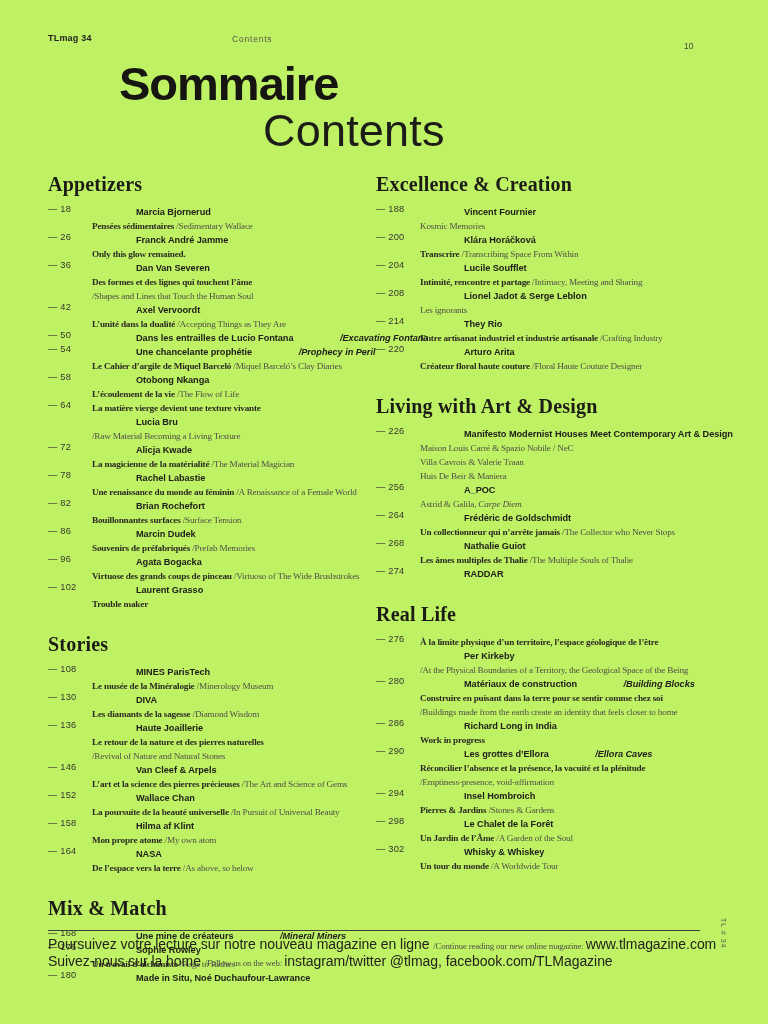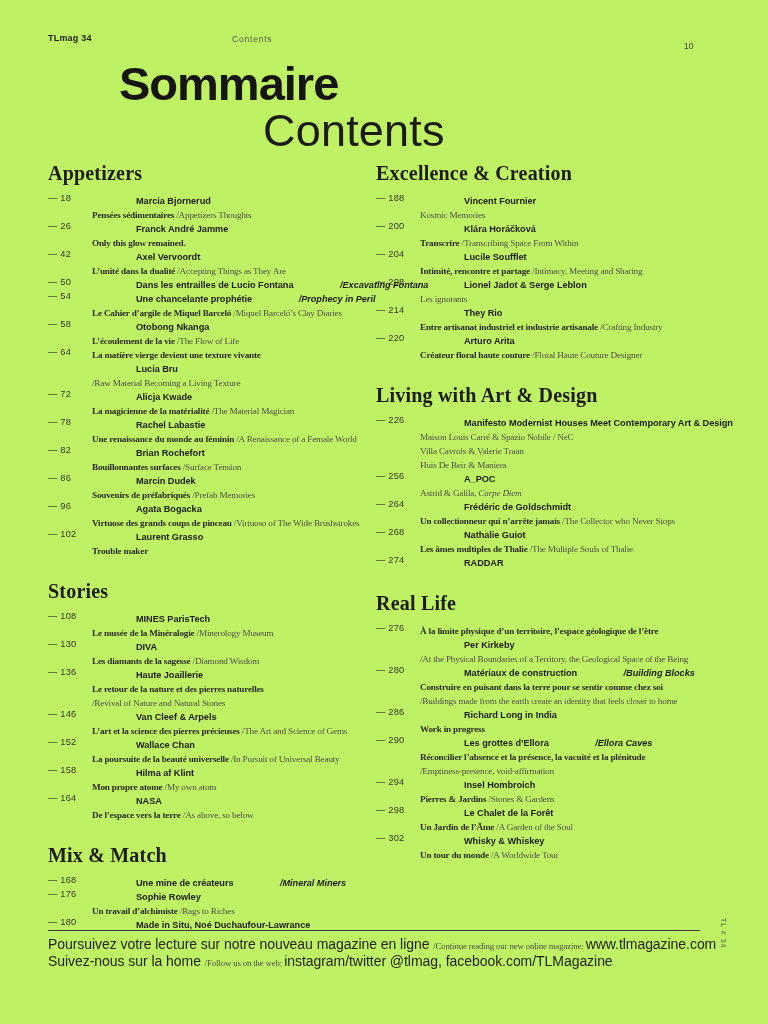--- a/index.html
+++ b/index.html
@@ -14,21 +14,21 @@
     background:#bef264;
   }
   
   .hdr-brand{position:absolute;left:48px;top:33px;font-size:9px;font-weight:700;letter-spacing:.2px;color:#23221d;}
   .hdr-center{position:absolute;left:232px;top:34px;font-size:8.5px;color:#57564f;letter-spacing:.8px;}
   .hdr-page{position:absolute;left:684px;top:41px;font-size:8.5px;color:#45443e;}
   
   .title-fr{position:absolute;left:119px;top:60px;margin:0;font-size:47px;line-height:47px;font-weight:700;letter-spacing:-1px;color:#161511;}
   .title-en{position:absolute;left:263px;top:108px;margin:0;font-size:45px;line-height:45px;font-weight:400;letter-spacing:.2px;color:#1c1b17;}
   
-  .col{position:absolute;top:163px;}
+  .col{position:absolute;top:174px;}
   .col-left{left:48px;width:324px;}
   .col-right{left:376px;width:326px;}
   .sec-heading{
     font-family:"Liberation Serif",serif;
     font-size:20px;line-height:20px;font-weight:700;color:#1c1b15;
     letter-spacing:.2px;margin:24px 0 10px 0;
   }
   .sec-heading:first-child{margin-top:0;}
   .entry{display:grid;grid-template-columns:44px 1fr;}
   .num{font-size:9.3px;color:#37362f;letter-spacing:.2px;line-height:11px;white-space:nowrap;}
@@ -62,28 +62,36 @@
 
   <h1 class="title-fr">Sommaire</h1>
   <div class="title-en">Contents</div>
 
   <div class="col col-left">
       <h3 class="sec-heading">Appetizers</h3>
       <div class="entry">
         <span class="num">— 18</span>
         <div>
           <div class="line"><span class="t-b">Marcia Bjornerud</span></div>
-          <div class="line"><span class="s-fr">Pensées sédimentaires </span><span class="s-en">/Appetizers Thoughts</span></div>
+          <div class="line"><span class="s-fr">Pensées sédimentaires </span><span class="s-en">/Sedimentary Wallace</span></div>
         </div>
       </div>
       <div class="entry">
         <span class="num">— 26</span>
         <div>
           <div class="line"><span class="t-b">Franck André Jamme</span></div>
           <div class="line"><span class="s-fr">Only this glow remained.</span></div>
+        </div>
+      </div>
+      <div class="entry">
+        <span class="num">— 36</span>
+        <div>
+          <div class="line"><span class="t-b">Dan Van Severen</span></div>
+          <div class="line"><span class="s-fr">Des formes et des lignes qui touchent l’âme</span></div>
+          <div class="line"><span class="s-en">/Shapes and Lines that Touch the Human Soul</span></div>
         </div>
       </div>
       <div class="entry">
         <span class="num">— 42</span>
         <div>
           <div class="line"><span class="t-b">Axel Vervoordt</span></div>
           <div class="line"><span class="s-fr">L’unité dans la dualité </span><span class="s-en">/Accepting Things as They Are</span></div>
         </div>
       </div>
       <div class="entry">

